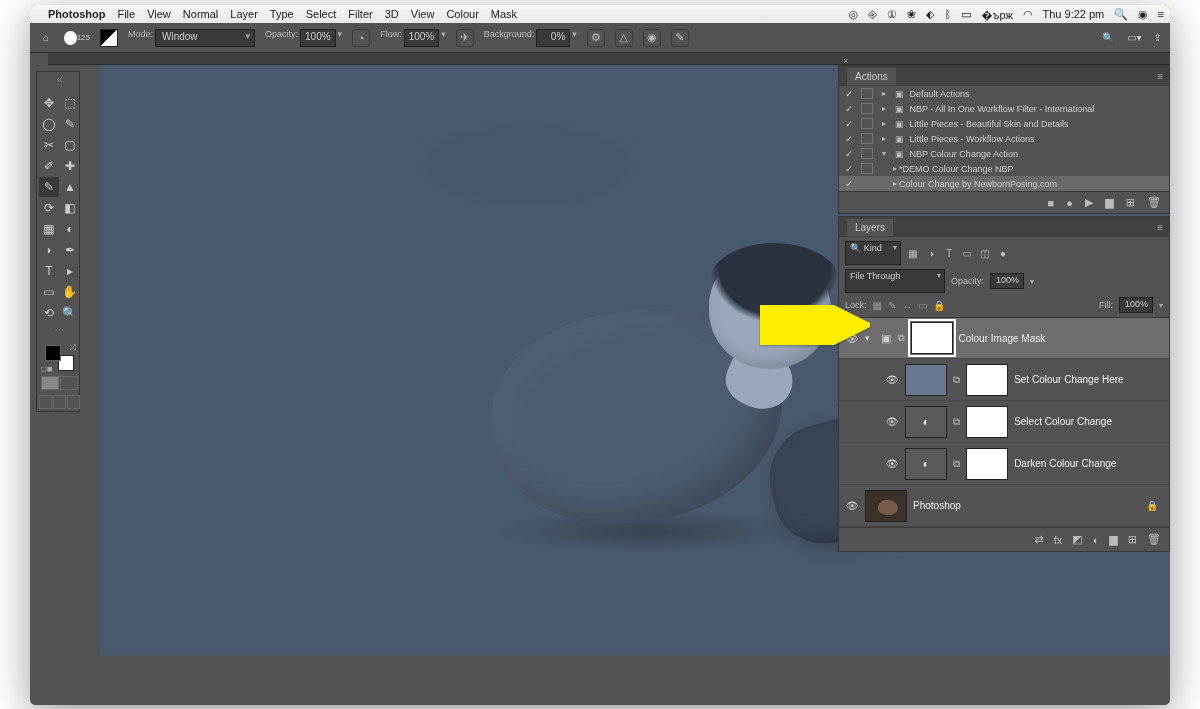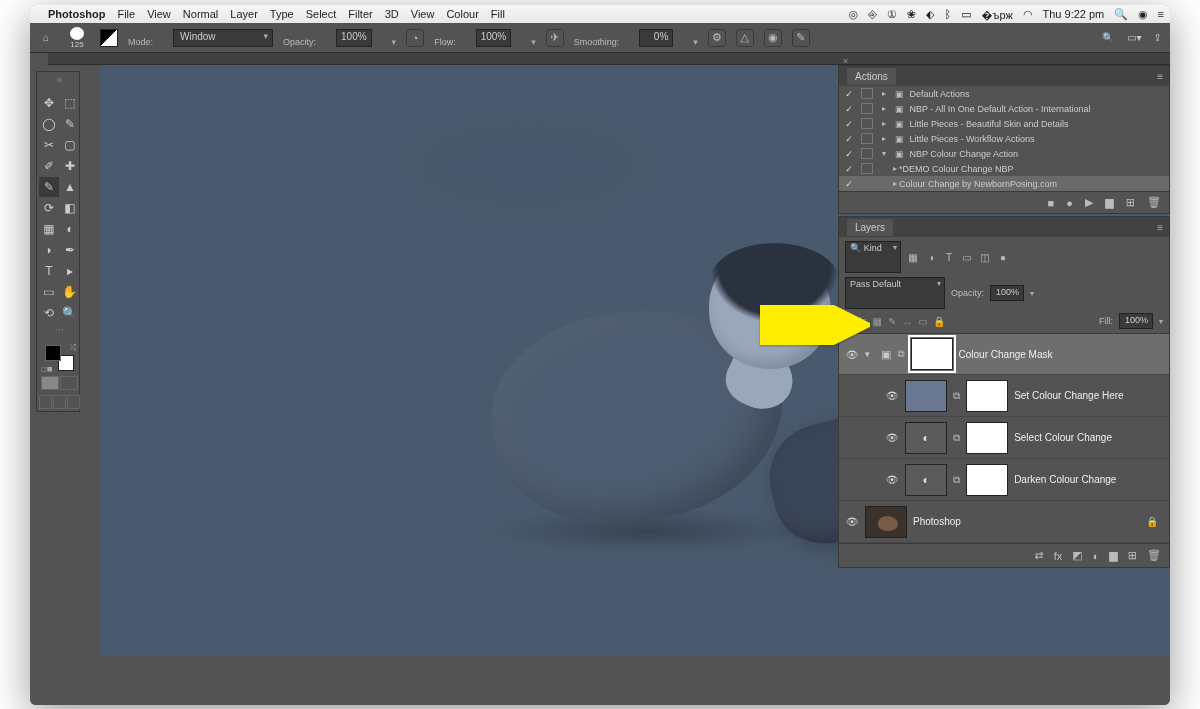--- a/index.html
+++ b/index.html
@@ -11,25 +11,25 @@
 .mac-menubar .apple { font-size: 12px; }
 .mac-menubar .app-name { font-weight: 700; }
 .mac-menubar .menus { display: flex; gap: 12px; }
 .mac-menubar .spacer { flex: 1; }
 .mac-menubar .right { display: flex; gap: 10px; align-items: center; }
 .mac-menubar .right .ico { font-size: 11px; }
 
 
 .options-bar { height: 30px; background: #535353; border-bottom: 1px solid #2b2b2b; display: flex; align-items: center; gap: 10px; padding: 0 8px; color: #ccc; font-size: 10px; }
 .options-bar .home { width: 16px; height: 16px; display: inline-flex; align-items: center; justify-content: center; }
-.brush-swatch { width: 26px; height: 22px; display: flex; flex-direction: column; align-items: center; justify-content: flex-end; }
+.brush-swatch { width: 26px; height: 22px; display: flex; align-items: center; justify-content: flex-end; }
 .brush-swatch .dot { width: 14px; height: 14px; border-radius: 50%; background: #fff; }
 .brush-swatch .sz { font-size: 8px; color: #ccc; }
 .swap-sq { width: 18px; height: 18px; background: linear-gradient(135deg,#000 50%,#fff 50%); border: 1px solid #222; }
-.field { display: flex; align-items: flex-end; gap: 20px; }
+.field { display: flex; align-items: flex-start; gap: 2px; }
 .select { background: #3a3a3a; border: 1px solid #222; padding: 1px 18px 1px 6px; height: 18px; position: relative; min-width: 60px; }
 .select::after { content: "▾"; position: absolute; right: 4px; top: 1px; font-size: 9px; color: #aaa; }
 .pct-input { background: #3a3a3a; border: 1px solid #222; padding: 1px 4px; height: 18px; min-width: 34px; text-align: right; }
 .opt-icon { width: 18px; height: 18px; border: 1px solid #3a3a3a; display: inline-flex; align-items: center; justify-content: center; color: #bbb; font-size: 11px; border-radius: 3px; }
 .options-bar .right { margin-left: auto; display: flex; gap: 12px; align-items: center; }
 
 
 .tab-strip { height: 12px; background: #404040; border-bottom: 1px solid #2b2b2b; }
 .tab-strip .tab-handle { width: 18px; height: 12px; background: #535353; }
 
@@ -78,21 +78,21 @@
 .action-row .dlg { width: 12px; height: 11px; border: 1px solid #777; }
 .action-row .disc { width: 10px; text-align: center; color: #bbb; font-size: 8px; }
 .action-row .folder-ico { color: #bbb; font-size: 9px; }
 .action-row .name { flex: 1; font-size: 9px; white-space: nowrap; overflow: hidden; text-overflow: ellipsis; }
 .action-row .indent1 { padding-left: 14px; }
 .actions-foot { display: flex; justify-content: flex-end; gap: 12px; padding: 4px 8px; height: 22px; align-items: center; color: #bbb; font-size: 11px; border-top: 1px solid #3a3a3a; }
 
 
 .layers-controls { padding: 4px 6px; display: flex; flex-direction: column; gap: 4px; border-bottom: 1px solid #3a3a3a; }
 .layers-controls .row { display: flex; align-items: center; gap: 6px; }
-.kind-select { background: #3a3a3a; border: 1px solid #222; padding: 1px 16px 1px 4px; height: 32px; font-size: 9px; position: relative; min-width: 56px; }
+.kind-select { background: #3a3a3a; border: 1px solid #222; padding: 1px 16px 1px 4px; height: 24px; font-size: 9px; position: relative; min-width: 56px; }
 .kind-select::after { content: "▾"; position: absolute; right: 3px; font-size: 8px; color: #aaa; }
 .filter-icons { display: flex; gap: 6px; color: #bbb; font-size: 10px; }
 .filter-icons .fi { width: 12px; text-align: center; }
 .blend-row .blend { min-width: 100px; }
 .lock-row .lock-icons { display: flex; gap: 6px; color: #999; font-size: 10px; }
 .small-label { color: #bbb; font-size: 9px; }
 
 .layers-list { }
 .layer-row { display: flex; align-items: center; min-height: 42px; padding: 4px 6px; gap: 6px; border-bottom: 1px solid #474747; }
 .layer-row.sel { background: #6e6e6e; }
@@ -132,21 +132,21 @@
       <span>File</span>
       <span>View</span>
       <span>Normal</span>
       <span>Layer</span>
       <span>Type</span>
       <span>Select</span>
       <span>Filter</span>
       <span>3D</span>
       <span>View</span>
       <span>Colour</span>
-      <span>Fill</span>
+      <span>Mask</span>
     </div>
     <div class="spacer"></div>
     <div class="right">
       <span class="ico">◎</span>
       <span class="ico">⎆</span>
       <span class="ico">①</span>
       <span class="ico">❀</span>
       <span class="ico">⬖</span>
       <span class="ico">ᛒ</span>
       <span class="ico">▭</span>
@@ -176,21 +176,21 @@
       <span style="font-size:9px;color:#aaa">▾</span>
     </div>
     <span class="opt-icon">◔</span>
     <div class="field">
       <span class="small-label">Flow:</span>
       <div class="pct-input"><span>100%</span></div>
       <span style="font-size:9px;color:#aaa">▾</span>
     </div>
     <span class="opt-icon">✈</span>
     <div class="field">
-      <span class="small-label">Smoothing:</span>
+      <span class="small-label">Background:</span>
       <div class="pct-input"><span>0%</span></div>
       <span style="font-size:9px;color:#aaa">▾</span>
     </div>
     <span class="opt-icon">⚙</span>
     <span class="opt-icon">△</span>
     <span class="opt-icon">◉</span>
     <span class="opt-icon">✎</span>
     <div class="right">
       <span>🔍</span>
       <span>▭▾</span>
@@ -275,21 +275,21 @@
             <span class="dlg" style=""></span>
             <span class="disc ">▸</span>
             <span class="folder-ico">▣</span>
             <span class="name">Default Actions</span>
           </div>
           <div class="action-row">
             <span class="chk">✓</span>
             <span class="dlg" style=""></span>
             <span class="disc ">▸</span>
             <span class="folder-ico">▣</span>
-            <span class="name">NBP - All In One Default Action - International</span>
+            <span class="name">NBP - All In One Workflow Filter - International</span>
           </div>
           <div class="action-row">
             <span class="chk">✓</span>
             <span class="dlg" style=""></span>
             <span class="disc ">▸</span>
             <span class="folder-ico">▣</span>
             <span class="name">Little Pieces - Beautiful Skin and Details</span>
           </div>
           <div class="action-row">
             <span class="chk">✓</span>
@@ -339,21 +339,21 @@
           <div class="filter-icons">
             <span class="fi">▦</span>
             <span class="fi">◑</span>
             <span class="fi">T</span>
             <span class="fi">▭</span>
             <span class="fi">◫</span>
             <span class="fi">●</span>
           </div>
         </div>
         <div class="row blend-row">
-          <div class="kind-select blend"><span>Pass Default</span></div>
+          <div class="kind-select blend"><span>File Through</span></div>
           <span class="small-label">Opacity:</span>
           <div class="pct-input" style="height:16px;font-size:9px"><span>100%</span></div>
           <span style="font-size:8px;color:#aaa">▾</span>
         </div>
         <div class="row lock-row">
           <span class="small-label">Lock:</span>
           <div class="lock-icons">
             <span>▦</span>
             <span>✎</span>
             <span>↔</span>
@@ -367,21 +367,21 @@
         </div>
       </div>
 
       <div class="layers-list" id="layers-list">
           <div class="layer-row sel group">
             <span class="eye">👁</span>
             <span class="chev">▾</span>
             <span class="grp-ico">▣</span>
             <span class="link">⧉</span>
             <div class="thumb mask big sel-border"></div>
-            <span class="lname">Colour Change Mask</span>
+            <span class="lname">Colour Image Mask</span>
           </div>
           <div class="layer-row indent1">
             <span class="eye">👁</span>
             <div class="thumb big fill"></div>
             <span class="link">⧉</span>
             <div class="thumb mask big"></div>
             <span class="lname">Set Colour Change Here</span>
           </div>
           <div class="layer-row indent1">
             <span class="eye">👁</span>

